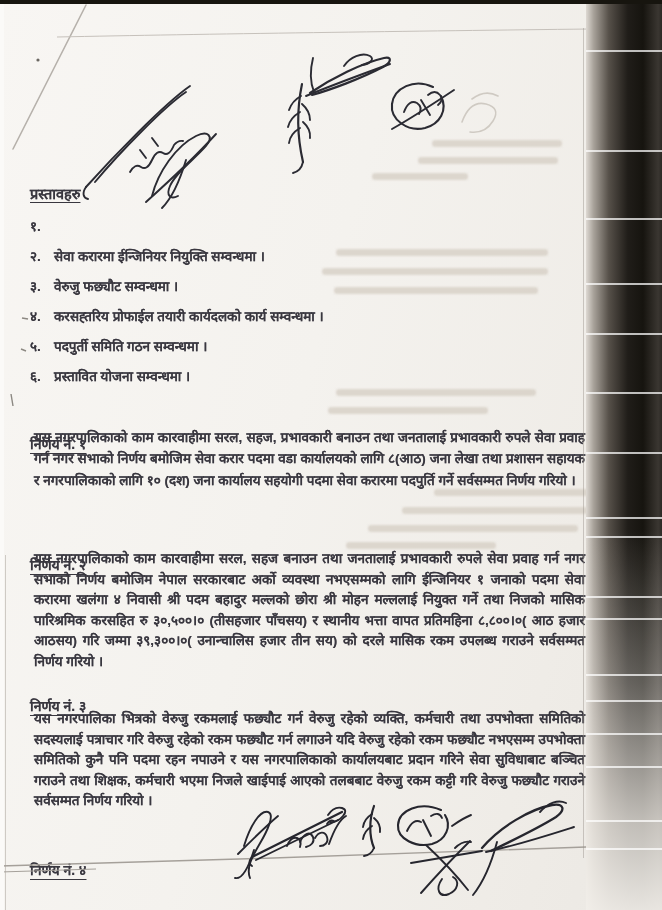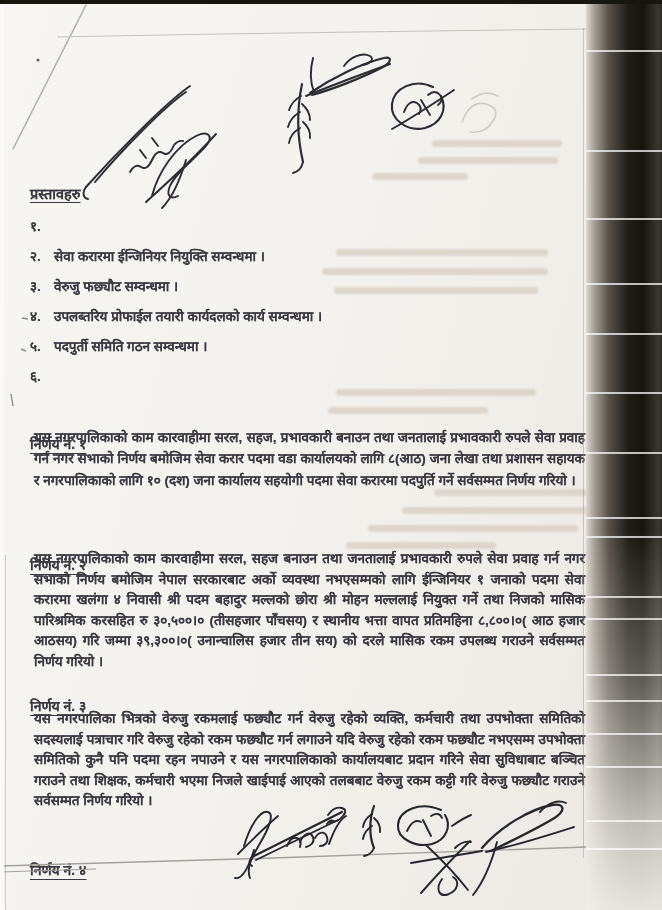--- a/index.html
+++ b/index.html
@@ -82,28 +82,29 @@
     <div class="proposal-item">
       <span class="num">२.</span>
       <span class="txt">सेवा करारमा ईन्जिनियर नियुक्ति सम्वन्धमा ।</span>
     </div>
     <div class="proposal-item">
       <span class="num">३.</span>
       <span class="txt">वेरुजु फछ्यौट सम्वन्धमा ।</span>
     </div>
     <div class="proposal-item">
       <span class="num">४.</span>
-      <span class="txt">उपलब्तरिय प्रोफाईल तयारी कार्यदलको कार्य सम्वन्धमा ।</span>
+      <span class="txt">करसह्तरिय प्रोफाईल तयारी कार्यदलको कार्य सम्वन्धमा ।</span>
     </div>
     <div class="proposal-item">
       <span class="num">५.</span>
       <span class="txt">पदपुर्ती समिति गठन सम्वन्धमा ।</span>
     </div>
     <div class="proposal-item">
       <span class="num">६.</span>
+      <span class="txt">प्रस्तावित योजना सम्वन्धमा ।</span>
     </div>
   </div>
 
   <div class="sec-heading h1 ink-text">निर्णय नं. १</div>
   <p class="sec-body p1 ink-text">यस नगरपालिकाको काम कारवाहीमा सरल, सहज, प्रभावकारी बनाउन तथा जनतालाई प्रभावकारी रुपले सेवा प्रवाह गर्न नगर सभाको निर्णय बमोजिम सेवा करार पदमा वडा कार्यालयको लागि ८(आठ) जना लेखा तथा प्रशासन सहायक र नगरपालिकाको लागि १० (दश) जना कार्यालय सहयोगी पदमा सेवा करारमा पदपुर्ति गर्ने सर्वसम्मत निर्णय गरियो ।</p>
 
   <div class="sec-heading h2 ink-text">निर्णय नं. २</div>
   <p class="sec-body p2 ink-text">यस नगरपालिकाको काम कारवाहीमा सरल, सहज बनाउन तथा जनतालाई प्रभावकारी रुपले सेवा प्रवाह गर्न नगर सभाको निर्णय बमोजिम नेपाल सरकारबाट अर्को व्यवस्था नभएसम्मको लागि ईन्जिनियर १ जनाको पदमा सेवा करारमा खलंगा ४ निवासी श्री पदम बहादुर मल्लको छोरा श्री मोहन मल्ललाई नियुक्त गर्ने तथा निजको मासिक पारिश्रमिक करसहित रु ३०,५००।० (तीसहजार पाँचसय) र स्थानीय भत्ता वापत प्रतिमहिना ८,८००।०( आठ हजार आठसय) गरि जम्मा ३९,३००।०( उनान्चालिस हजार तीन सय) को दरले मासिक रकम उपलब्ध गराउने सर्वसम्मत निर्णय गरियो ।</p>
 
   <div class="sec-heading h3 ink-text">निर्णय नं. ३</div>

